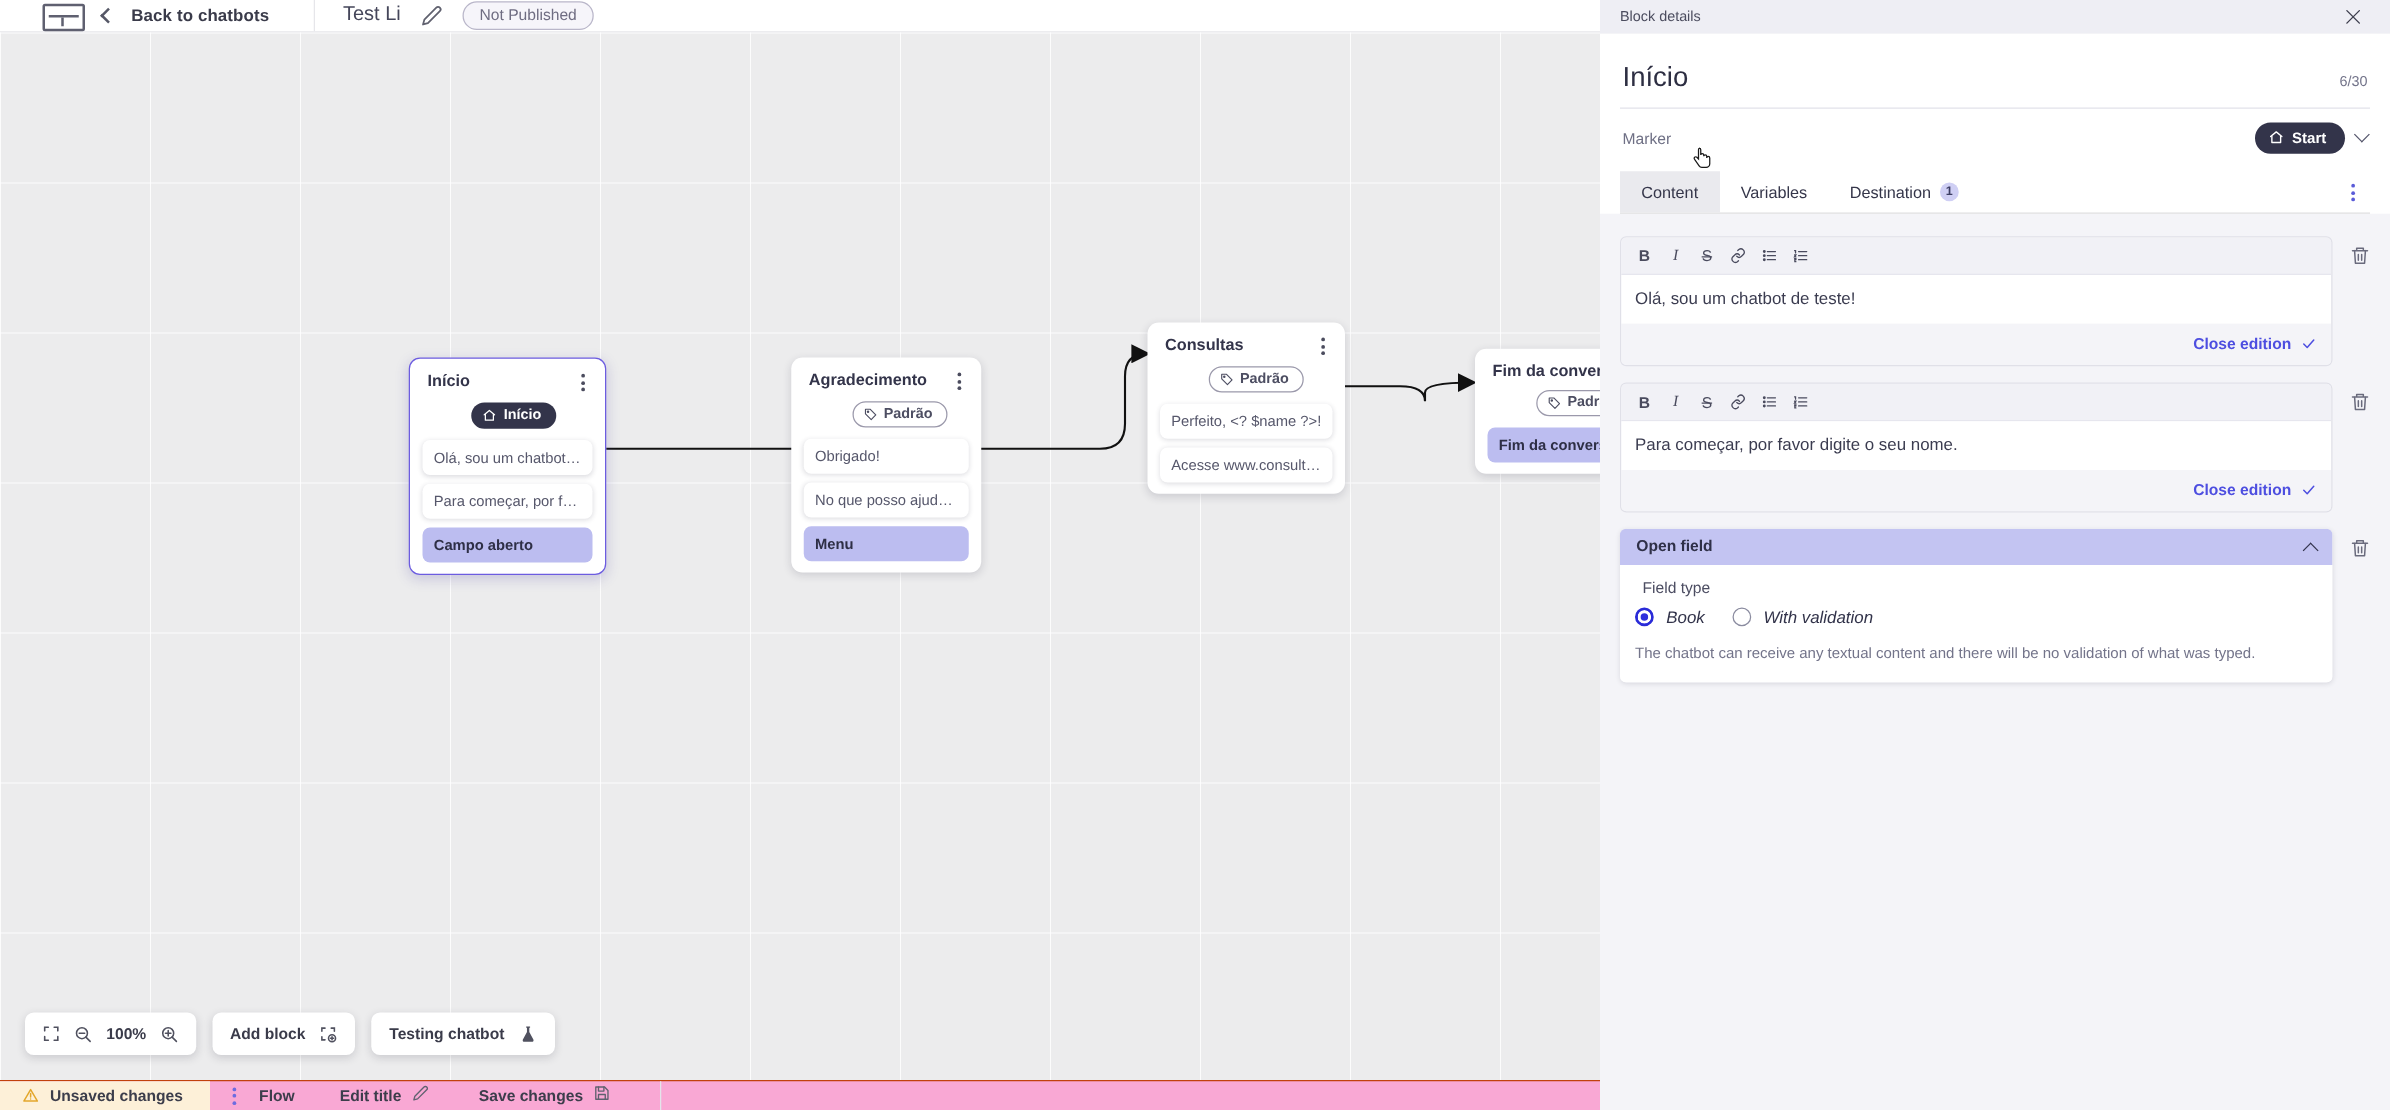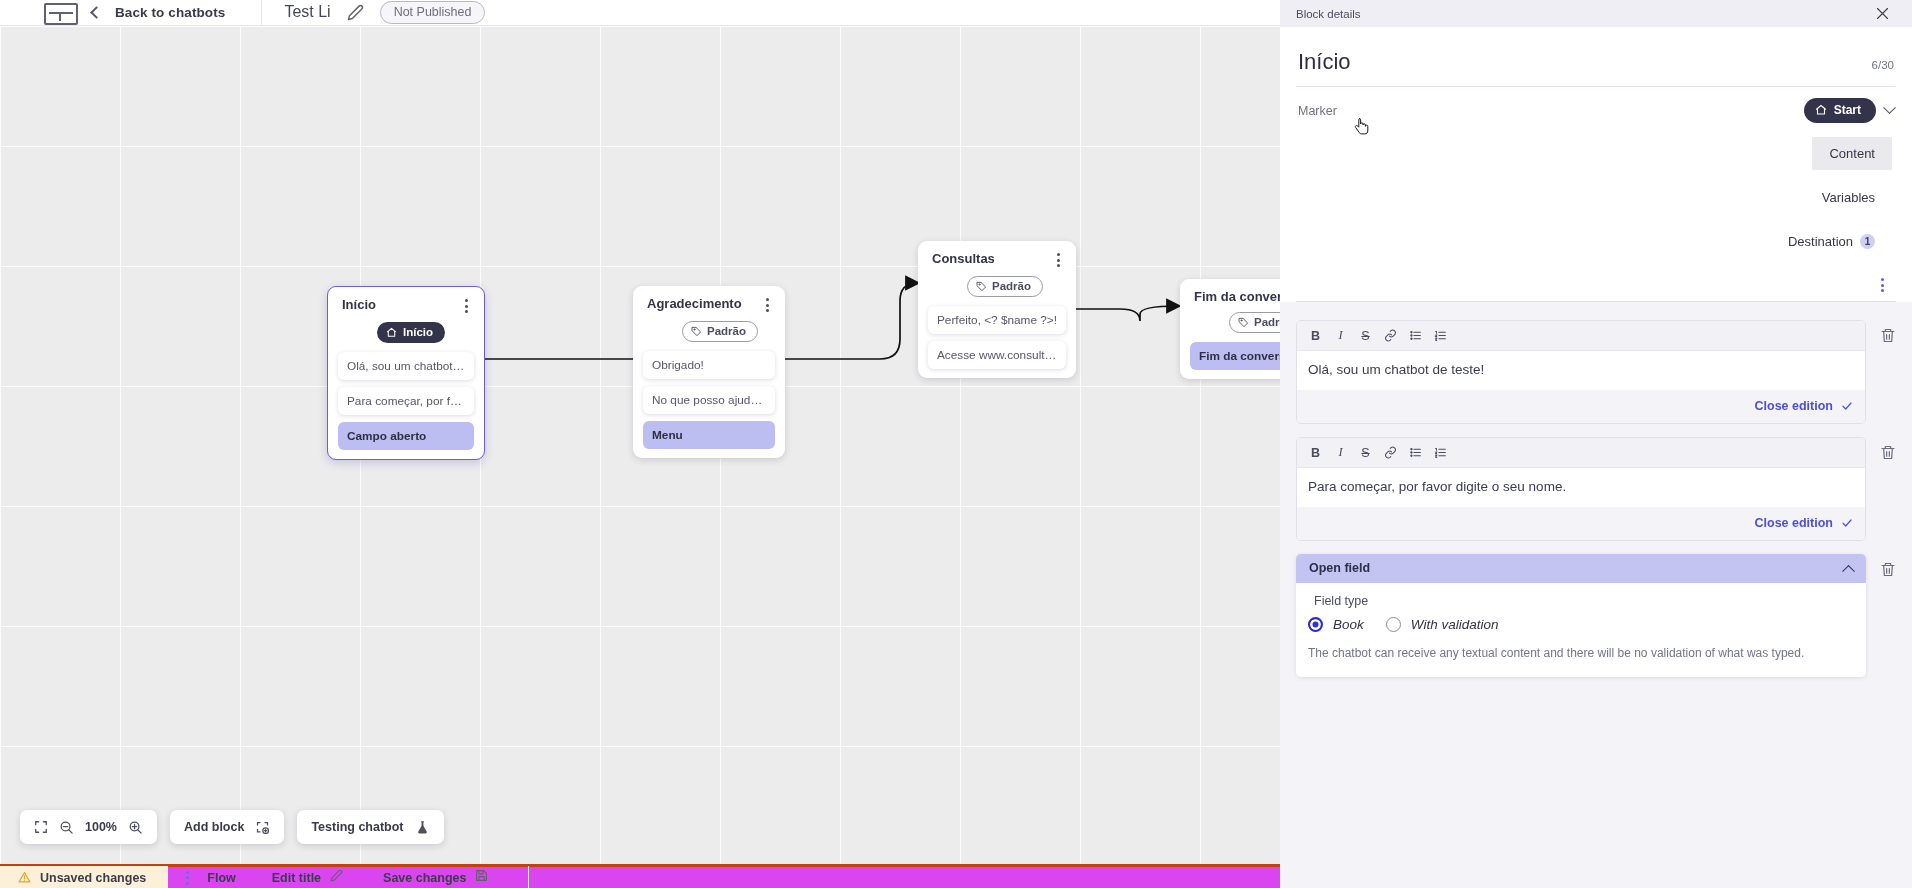--- a/index.html
+++ b/index.html
@@ -9,21 +9,21 @@
     background: #ffffff;
     overflow: hidden;
   }
 
   
   #topbar {
     position: absolute; left: 0; top: 0; width: 1912px; height: 26px;
     background: #ffffff; border-bottom: 1px solid #e6e6ea;
     display: flex; align-items: flex-end;
   }
-  #topbar-left { display: flex; align-items: center; height: 26px; padding-left: 44px; gap: 14px; }
+  #topbar-left { display: flex; align-items: center; height: 26px; padding-left: 34px; gap: 14px; }
   .logo-mark {
     width: 34px; height: 22px; border: 2px solid #5f6070; border-radius: 2px;
     position: relative; flex: 0 0 auto; margin-top: 4px;
   }
   .logo-mark::before {
     content: ""; position: absolute; left: 3px; right: 3px; top: 7px;
     border-top: 2px solid #5f6070;
   }
   .logo-mark::after {
     content: ""; position: absolute; left: 13px; top: 9px; bottom: 2px;
@@ -94,21 +94,21 @@
     background: #ffffff; border-radius: 7px; box-shadow: 0 2px 7px rgba(40,40,60,.17);
     height: 34px; display: flex; align-items: center; gap: 11px; padding: 0 14px;
     font-size: 12.5px; font-weight: 700; color: #3a3b4a;
   }
   .tool-card .ico { display: inline-flex; color: #50515f; }
   #zoom-level { font-size: 12.5px; font-weight: 700; color: #3a3b4a; }
 
   
   #statusbar {
     position: absolute; left: 0; bottom: 0; width: 1912px; height: 24px;
-    background: #d946ef; border-top: 3px solid #c2410c;
+    background: #f9a8d4; border-top: 1px solid #c2410c;
     display: flex; align-items: center;
   }
   #unsaved {
     display: flex; align-items: center; gap: 9px; height: 24px;
     background: #fdf0d8; padding: 0 22px 0 18px;
     font-size: 12.5px; font-weight: 700; color: #3c3d4b;
   }
   .warn-tri { width: 13px; height: 13px; color: #e3a72c; display: inline-flex; }
   #status-kebab { display: flex; flex-direction: column; gap: 2.5px; margin: 0 18px; cursor: pointer; }
   #status-kebab i { width: 3px; height: 3px; border-radius: 50%; background: #6d6ce0; display: block; }
@@ -157,22 +157,22 @@
     display: inline-flex; align-items: center; gap: 7px;
     background: #33344a; color: #ffffff; border-radius: 18px;
     font-size: 12px; font-weight: 700; padding: 5px 15px 6px 11px; cursor: pointer;
   }
   .chev-down {
     width: 9px; height: 9px; border-right: 1.8px solid #53546a; border-bottom: 1.8px solid #53546a;
     transform: rotate(45deg) translate(-2px,-2px); display: inline-block; cursor: pointer;
   }
 
   #subtabs {
-    display: flex; align-items: flex-end; gap: 11px; border-bottom: 1px solid #dededf;
-    padding-right: 4px; position: relative; flex-direction: column;
+    display: flex; align-items: flex-end; gap: 0; border-bottom: 1px solid #dededf;
+    padding-right: 4px; position: relative;
   }
   .subtab {
     font-size: 13px; color: #35364a; padding: 9px 17px 9px; cursor: pointer;
     display: flex; align-items: center; gap: 7px; line-height: 15px;
   }
   .subtab.active { background: #eaeaee; font-weight: 400; }
   .badge-1 {
     background: #cfcff4; color: #3b3c62; border-radius: 50%;
     width: 15px; height: 15px; font-size: 10px; font-weight: 700;
     display: inline-flex; align-items: center; justify-content: center;
@@ -319,21 +319,21 @@
         <span>Padrão</span>
       </span>
     </div>
     <div class="node-rows">
       <div class="node-row">Obrigado!</div>
       <div class="node-row">No que posso ajudar, &lt;? $name ...</div>
       <div class="node-row accent">Menu</div>
     </div>
   </div>
 
-  <div class="node" style="left:918px; top:215px; width:158px;">
+  <div class="node" style="left:918px; top:232px; width:158px;">
     <div class="node-head">
       <span class="node-title">Consultas</span>
       <span class="kebab">
           <i></i>
           <i></i>
           <i></i>
         </span>
     </div>
     <div class="node-tagrow">
       <span class="pill-default">

